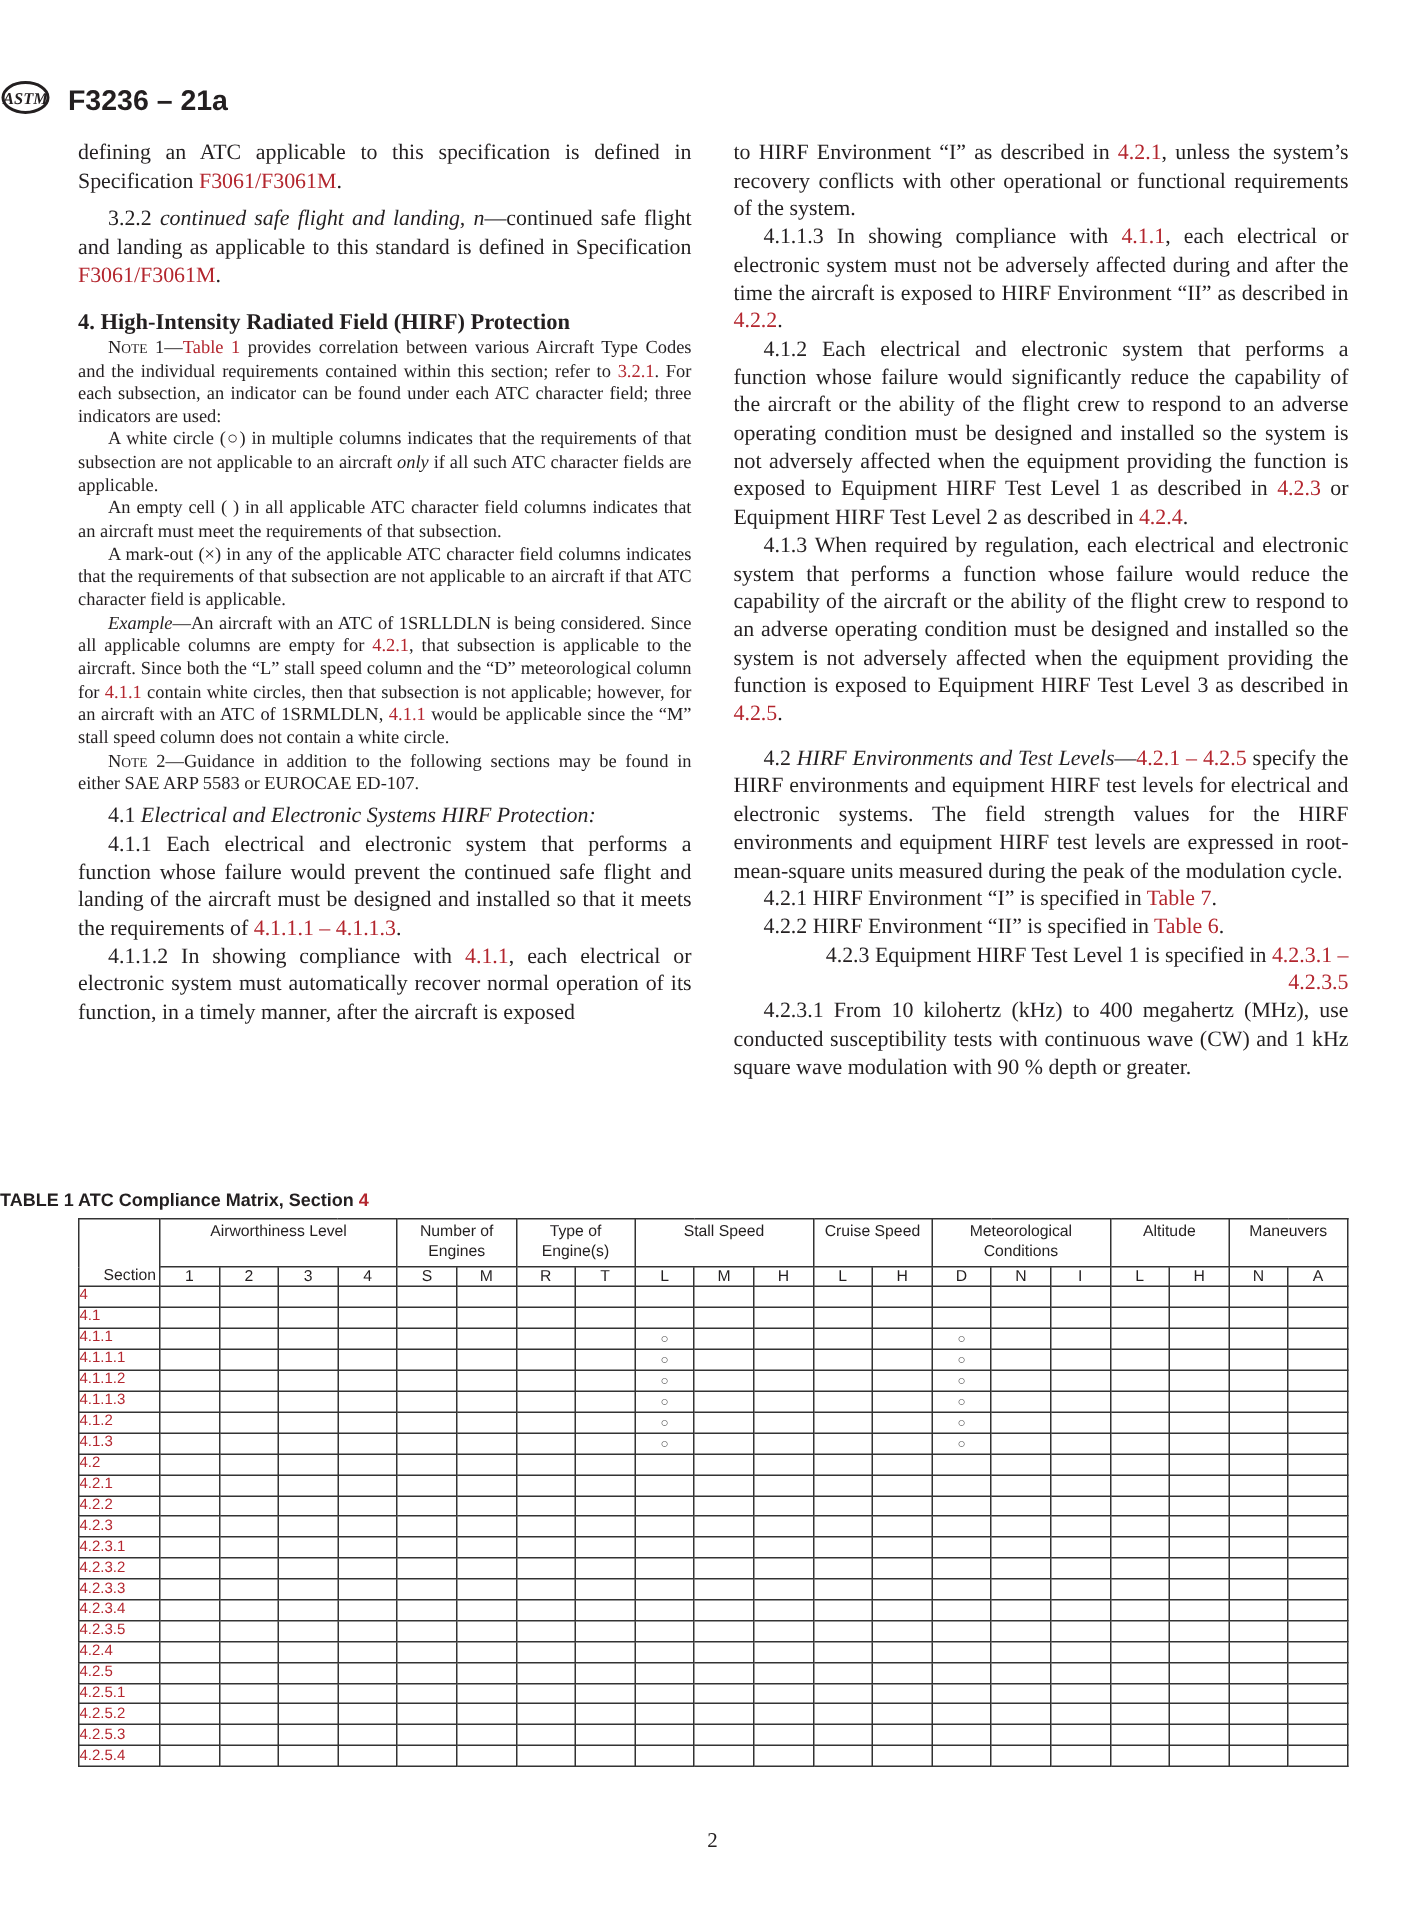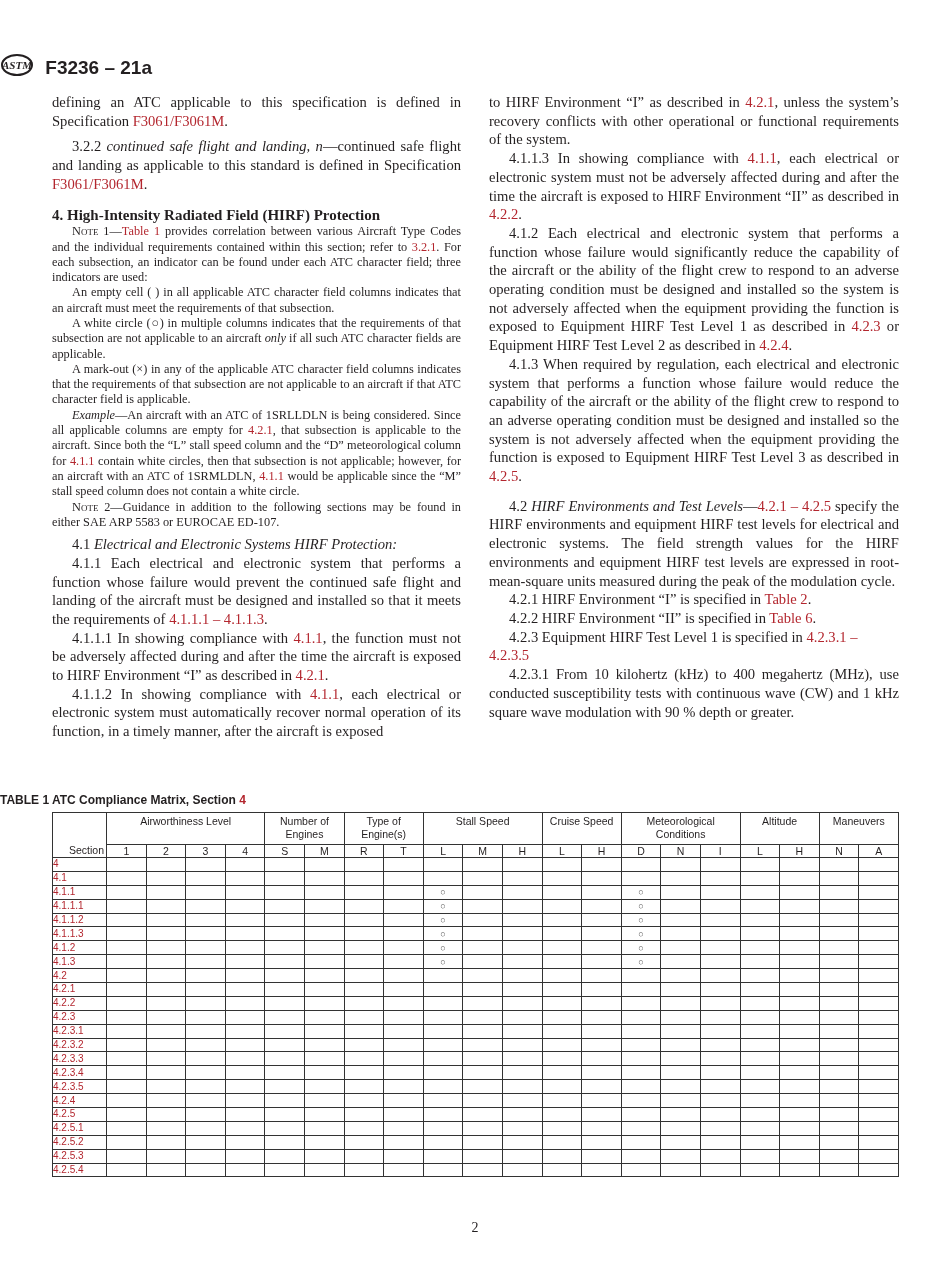--- a/index.html
+++ b/index.html
@@ -41,41 +41,40 @@
   </span>
   <span class="code">F3236 – 21a</span>
 </div>
 
 <div class="col left">
   <p>defining an ATC applicable to this specification is defined in Specification <a class="ln">F3061/F3061M</a>.</p>
   <p class="ind gap"><span>3.2.2 </span><i>continued safe flight and landing, n</i><span>—continued safe flight and landing as applicable to this standard is defined in Specification </span><a class="ln">F3061/F3061M</a>.</p>
   <p class="h4">4. High-Intensity Radiated Field (HIRF) Protection</p>
   <div class="note">
     <p class="ind"><span class="sc">Note 1</span><span>—</span><a class="ln">Table 1</a><span> provides correlation between various Aircraft Type Codes and the individual requirements contained within this section; refer to </span><a class="ln">3.2.1</a><span>. For each subsection, an indicator can be found under each ATC character field; three indicators are used:</span></p>
+    <p class="ind"><span>A white circle (○) in multiple columns indicates that the requirements of that subsection are not applicable to an aircraft </span><i>only</i><span> if all such ATC character fields are applicable.</span></p>
     <p class="ind">An empty cell ( ) in all applicable ATC character field columns indicates that an aircraft must meet the requirements of that subsection.</p>
-    <p class="ind"><span>A white circle (○) in multiple columns indicates that the requirements of that subsection are not applicable to an aircraft </span><i>only</i><span> if all such ATC character fields are applicable.</span></p>
     <p class="ind">A mark-out (×) in any of the applicable ATC character field columns indicates that the requirements of that subsection are not applicable to an aircraft if that ATC character field is applicable.</p>
     <p class="ind"><i>Example</i><span>—An aircraft with an ATC of 1SRLLDLN is being considered. Since all applicable columns are empty for </span><a class="ln">4.2.1</a><span>, that subsection is applicable to the aircraft. Since both the “L” stall speed column and the “D” meteorological column for </span><a class="ln">4.1.1</a><span> contain white circles, then that subsection is not applicable; however, for an aircraft with an ATC of 1SRMLDLN, </span><a class="ln">4.1.1</a><span> would be applicable since the “M” stall speed column does not contain a white circle.</span></p>
     <p class="ind"><span class="sc">Note 2</span><span>—Guidance in addition to the following sections may be found in either SAE ARP 5583 or EUROCAE ED-107.</span></p>
   </div>
   <p class="ind" style="margin-top:5px"><span>4.1 </span><i>Electrical and Electronic Systems HIRF Protection:</i></p>
   <p class="ind"><span>4.1.1 Each electrical and electronic system that performs a function whose failure would prevent the continued safe flight and landing of the aircraft must be designed and installed so that it meets the requirements of </span><a class="ln">4.1.1.1 – 4.1.1.3</a>.</p>
-  <p class="ind"><span>4.1.1.1 In showing compliance with </span><a class="ln">4.1.1</a><span>, the function must not be adversely affected during and after the time the aircraft is exposed to HIRF Environment “I” as described in </span><a class="ln">4.2.1</a>.</p>
   <p class="ind"><span>4.1.1.2 In showing compliance with </span><a class="ln">4.1.1</a><span>, each electrical or electronic system must automatically recover normal operation of its function, in a timely manner, after the aircraft is exposed</span></p>
 </div>
 
 <div class="col right">
   <p><span>to HIRF Environment “I” as described in </span><a class="ln">4.2.1</a><span>, unless the system’s recovery conflicts with other operational or functional requirements of the system.</span></p>
   <p class="ind"><span>4.1.1.3 In showing compliance with </span><a class="ln">4.1.1</a><span>, each electrical or electronic system must not be adversely affected during and after the time the aircraft is exposed to HIRF Environment “II” as described in </span><a class="ln">4.2.2</a>.</p>
   <p class="ind"><span>4.1.2 Each electrical and electronic system that performs a function whose failure would significantly reduce the capability of the aircraft or the ability of the flight crew to respond to an adverse operating condition must be designed and installed so the system is not adversely affected when the equipment providing the function is exposed to Equipment HIRF Test Level 1 as described in </span><a class="ln">4.2.3</a><span> or Equipment HIRF Test Level 2 as described in </span><a class="ln">4.2.4</a>.</p>
   <p class="ind"><span>4.1.3 When required by regulation, each electrical and electronic system that performs a function whose failure would reduce the capability of the aircraft or the ability of the flight crew to respond to an adverse operating condition must be designed and installed so the system is not adversely affected when the equipment providing the function is exposed to Equipment HIRF Test Level 3 as described in </span><a class="ln">4.2.5</a>.</p>
   <p class="ind gap" style="margin-top:11px !important"><span>4.2 </span><i>HIRF Environments and Test Levels</i><span>—</span><a class="ln">4.2.1 – 4.2.5</a><span> specify the HIRF environments and equipment HIRF test levels for electrical and electronic systems. The field strength values for the HIRF environments and equipment HIRF test levels are expressed in root-mean-square units measured during the peak of the modulation cycle.</span></p>
-  <p class="ind"><span>4.2.1 HIRF Environment “I” is specified in </span><a class="ln">Table 2</a>.</p>
+  <p class="ind"><span>4.2.1 HIRF Environment “I” is specified in </span><a class="ln">Table 7</a>.</p>
   <p class="ind"><span>4.2.2 HIRF Environment “II” is specified in </span><a class="ln">Table 6</a>.</p>
-  <p class="ind" style="text-align:left"><span>4.2.3 Equipment HIRF Test Level 1 is specified in </span><a class="ln">4.2.3.1 – 4.2.3.5</a></p>
+  <p class="ind" style="text-align:right"><span>4.2.3 Equipment HIRF Test Level 1 is specified in </span><a class="ln">4.2.3.1 – 4.2.3.5</a></p>
   <p class="ind">4.2.3.1 From 10 kilohertz (kHz) to 400 megahertz (MHz), use conducted susceptibility tests with continuous wave (CW) and 1 kHz square wave modulation with 90 % depth or greater.</p>
 </div>
 
 <div class="tbl-title"><span>TABLE 1 ATC Compliance Matrix, Section </span><a class="ln" style="color:#b3262e">4</a></div>
 
 <table class="matrix">
   <colgroup>
     <col style="width:54px">
   <col>
       <col>

